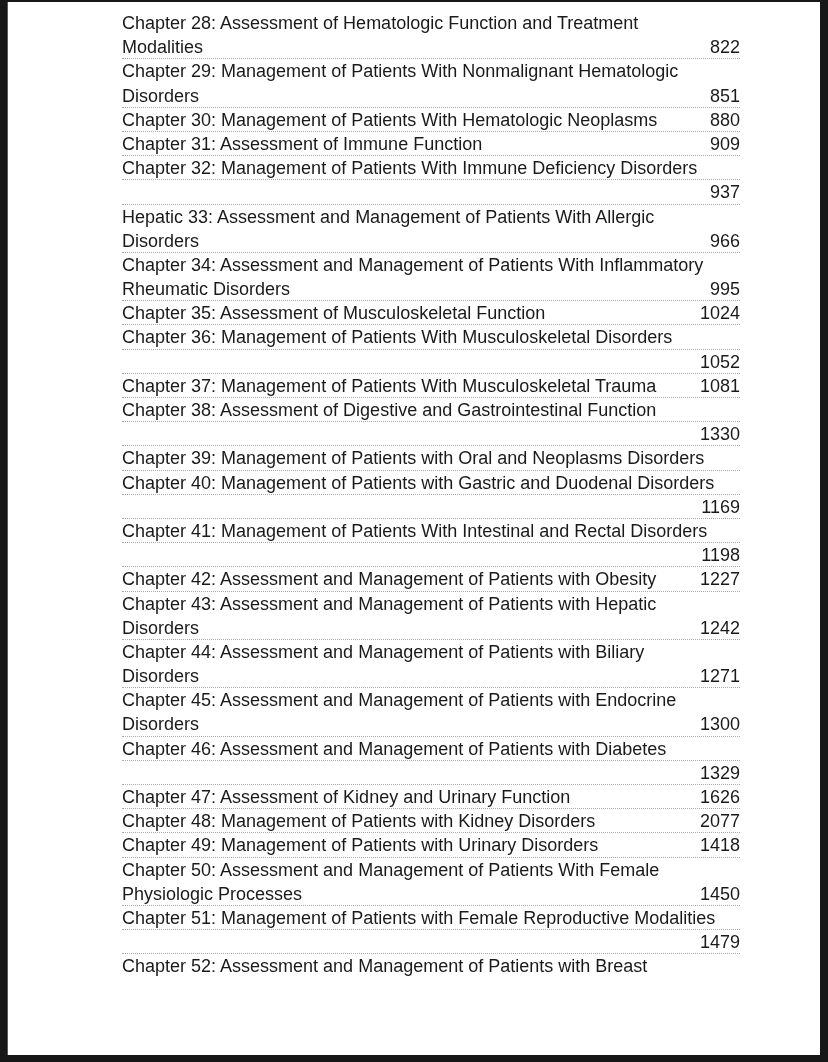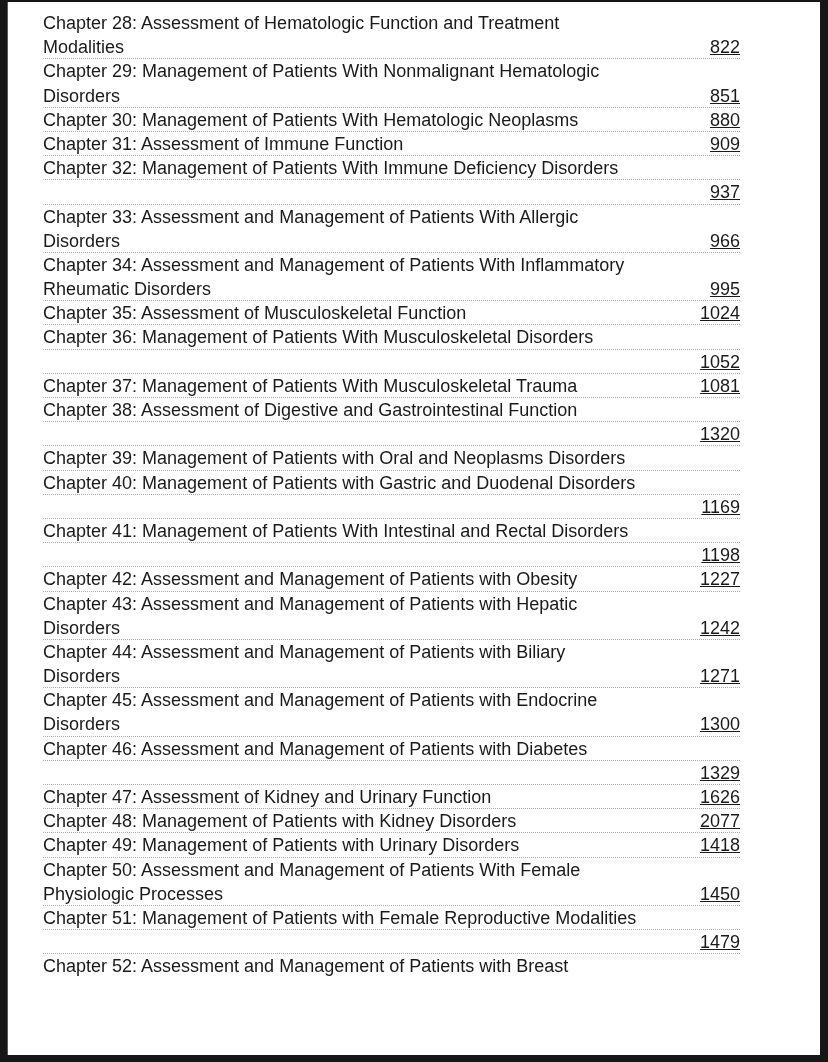--- a/index.html
+++ b/index.html
@@ -18,21 +18,22 @@
     position: absolute;
     left: 7px;
     top: 2px;
     width: 813px;
     height: 1053px;
     background: #ffffff;
     border-left: 1px solid #5a5a5a;
     box-sizing: border-box;
   }
   .toc {
-    padding: 9px 80px 0 35px;
+    padding: 9px 80px 0 83px;
+    margin-left: 31px;
   }
   .row {
     display: flex;
     justify-content: space-between;
     align-items: baseline;
     height: 24.2px;
     line-height: 24.2px;
     box-sizing: border-box;
     white-space: pre;
     font-size: 18px;
@@ -43,46 +44,45 @@
     border-bottom: 1px dotted #aaaaaa;
   }
   .row .title {
     flex: 0 1 auto;
     cursor: pointer;
   }
   .row .num {
     flex: 0 0 auto;
     text-align: right;
     padding-left: 10px;
-    text-decoration: underline;
   }
 </style>
 </head>
 <body>
 
 <div class="page">
   <div class="toc" id="toc-container">
       <div class="row"><span class="title">Chapter 28: Assessment of Hematologic Function and Treatment</span></div>
       <div class="row ruled"><span class="title">Modalities</span><span class="num">822</span></div>
       <div class="row"><span class="title">Chapter 29: Management of Patients With Nonmalignant Hematologic</span></div>
       <div class="row ruled"><span class="title">Disorders</span><span class="num">851</span></div>
       <div class="row ruled"><span class="title">Chapter 30: Management of Patients With Hematologic Neoplasms</span><span class="num">880</span></div>
       <div class="row ruled"><span class="title">Chapter 31: Assessment of Immune Function</span><span class="num">909</span></div>
       <div class="row ruled"><span class="title">Chapter 32: Management of Patients With Immune Deficiency Disorders</span></div>
       <div class="row ruled"><span class="title"></span><span class="num">937</span></div>
-      <div class="row"><span class="title">Chapter 33: Assessment and Management of Patients With Allergic</span></div>
+      <div class="row"><span class="title">Hepatic 33: Assessment and Management of Patients With Allergic</span></div>
       <div class="row ruled"><span class="title">Disorders</span><span class="num">966</span></div>
       <div class="row"><span class="title">Chapter 34: Assessment and Management of Patients With Inflammatory</span></div>
       <div class="row ruled"><span class="title">Rheumatic Disorders</span><span class="num">995</span></div>
       <div class="row ruled"><span class="title">Chapter 35: Assessment of Musculoskeletal Function</span><span class="num">1024</span></div>
       <div class="row ruled"><span class="title">Chapter 36: Management of Patients With Musculoskeletal Disorders</span></div>
       <div class="row ruled"><span class="title"></span><span class="num">1052</span></div>
       <div class="row ruled"><span class="title">Chapter 37: Management of Patients With Musculoskeletal Trauma</span><span class="num">1081</span></div>
       <div class="row ruled"><span class="title">Chapter 38: Assessment of Digestive and Gastrointestinal Function</span></div>
-      <div class="row ruled"><span class="title"></span><span class="num">1320</span></div>
+      <div class="row ruled"><span class="title"></span><span class="num">1330</span></div>
       <div class="row ruled"><span class="title">Chapter 39: Management of Patients with Oral and Neoplasms Disorders</span></div>
       <div class="row ruled"><span class="title">Chapter 40: Management of Patients with Gastric and Duodenal Disorders</span></div>
       <div class="row ruled"><span class="title"></span><span class="num">1169</span></div>
       <div class="row ruled"><span class="title">Chapter 41: Management of Patients With Intestinal and Rectal Disorders</span></div>
       <div class="row ruled"><span class="title"></span><span class="num">1198</span></div>
       <div class="row ruled"><span class="title">Chapter 42: Assessment and Management of Patients with Obesity</span><span class="num">1227</span></div>
       <div class="row"><span class="title">Chapter 43: Assessment and Management of Patients with Hepatic</span></div>
       <div class="row ruled"><span class="title">Disorders</span><span class="num">1242</span></div>
       <div class="row"><span class="title">Chapter 44: Assessment and Management of Patients with Biliary</span></div>
       <div class="row ruled"><span class="title">Disorders</span><span class="num">1271</span></div>

